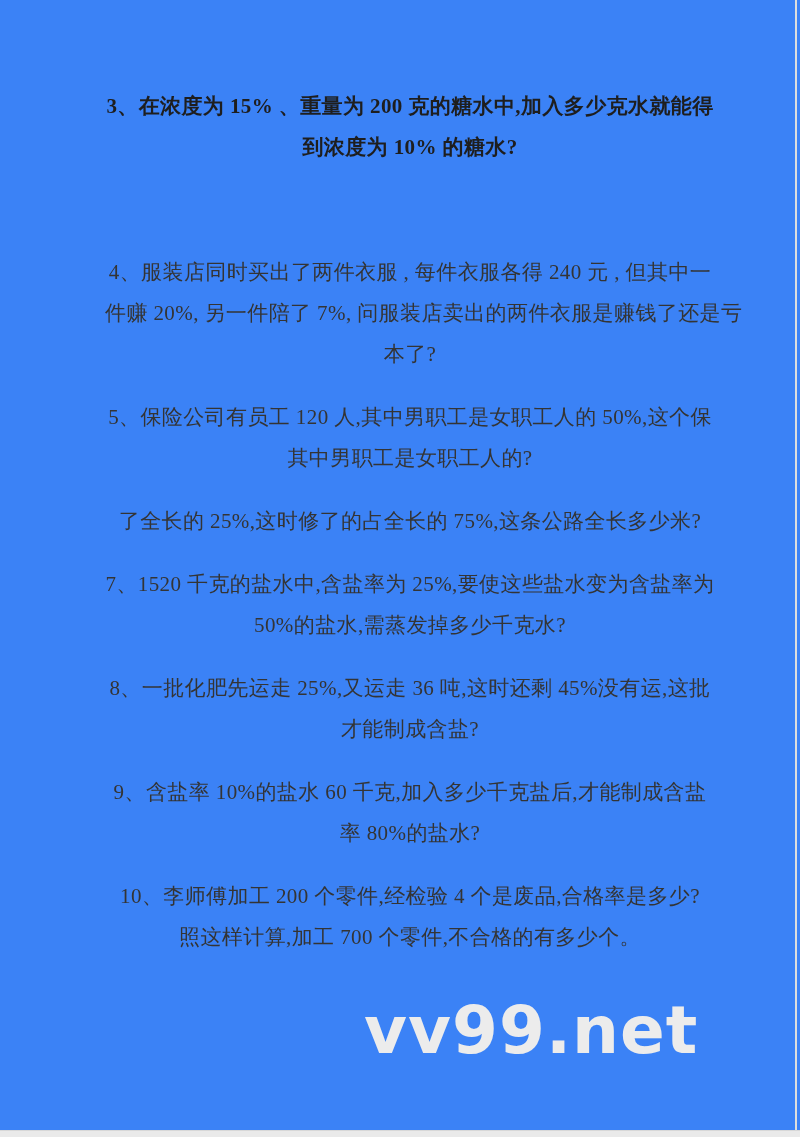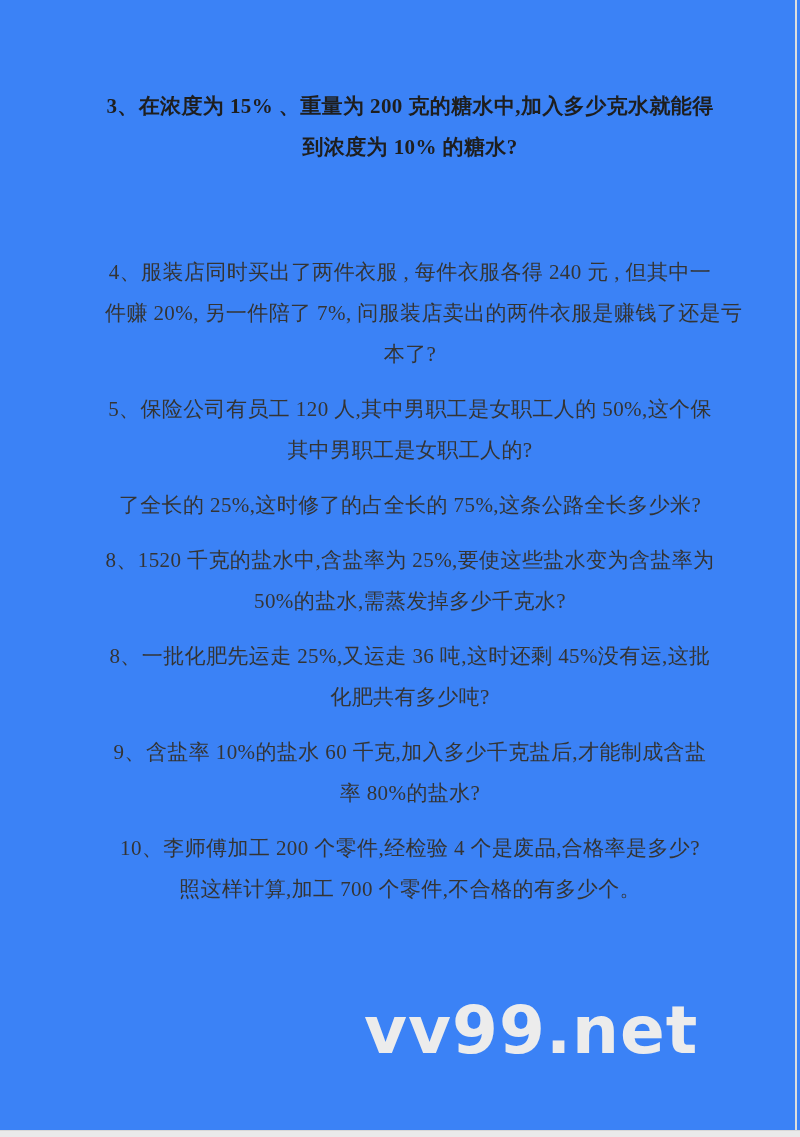--- a/index.html
+++ b/index.html
@@ -19,21 +19,21 @@
     inset: 0;
     background: #fefefe;
   }
   .content {
     position: absolute;
     top: 86px;
     left: 105px;
     width: 610px;
   }
   .problem {
-    margin-top: 14px;
+    margin-top: 22px;
     color: #343434;
   }
   .problem:first-child {
     margin-top: 0;
   }
   .problem.big-gap {
     margin-bottom: 84px;
   }
   .problem.bold {
     font-weight: 700;
@@ -88,26 +88,26 @@
         <div class="line">本了?</div>
       </div>
       <div class="problem">
         <div class="line">5、保险公司有员工 120 人,其中男职工是女职工人的 50%,这个保</div>
         <div class="line">其中男职工是女职工人的?</div>
       </div>
       <div class="problem">
         <div class="line">了全长的 25%,这时修了的占全长的 75%,这条公路全长多少米?</div>
       </div>
       <div class="problem">
-        <div class="line">8、1520 千克的盐水中,含盐率为 25%,要使这些盐水变为含盐率为</div>
+        <div class="line">7、1520 千克的盐水中,含盐率为 25%,要使这些盐水变为含盐率为</div>
         <div class="line">50%的盐水,需蒸发掉多少千克水?</div>
       </div>
       <div class="problem">
         <div class="line">8、一批化肥先运走 25%,又运走 36 吨,这时还剩 45%没有运,这批</div>
-        <div class="line">化肥共有多少吨?</div>
+        <div class="line">才能制成含盐?</div>
       </div>
       <div class="problem">
         <div class="line">9、含盐率 10%的盐水 60 千克,加入多少千克盐后,才能制成含盐</div>
         <div class="line">率 80%的盐水?</div>
       </div>
       <div class="problem">
         <div class="line">10、李师傅加工 200 个零件,经检验 4 个是废品,合格率是多少?</div>
         <div class="line">照这样计算,加工 700 个零件,不合格的有多少个。</div>
       </div>
     </div>

